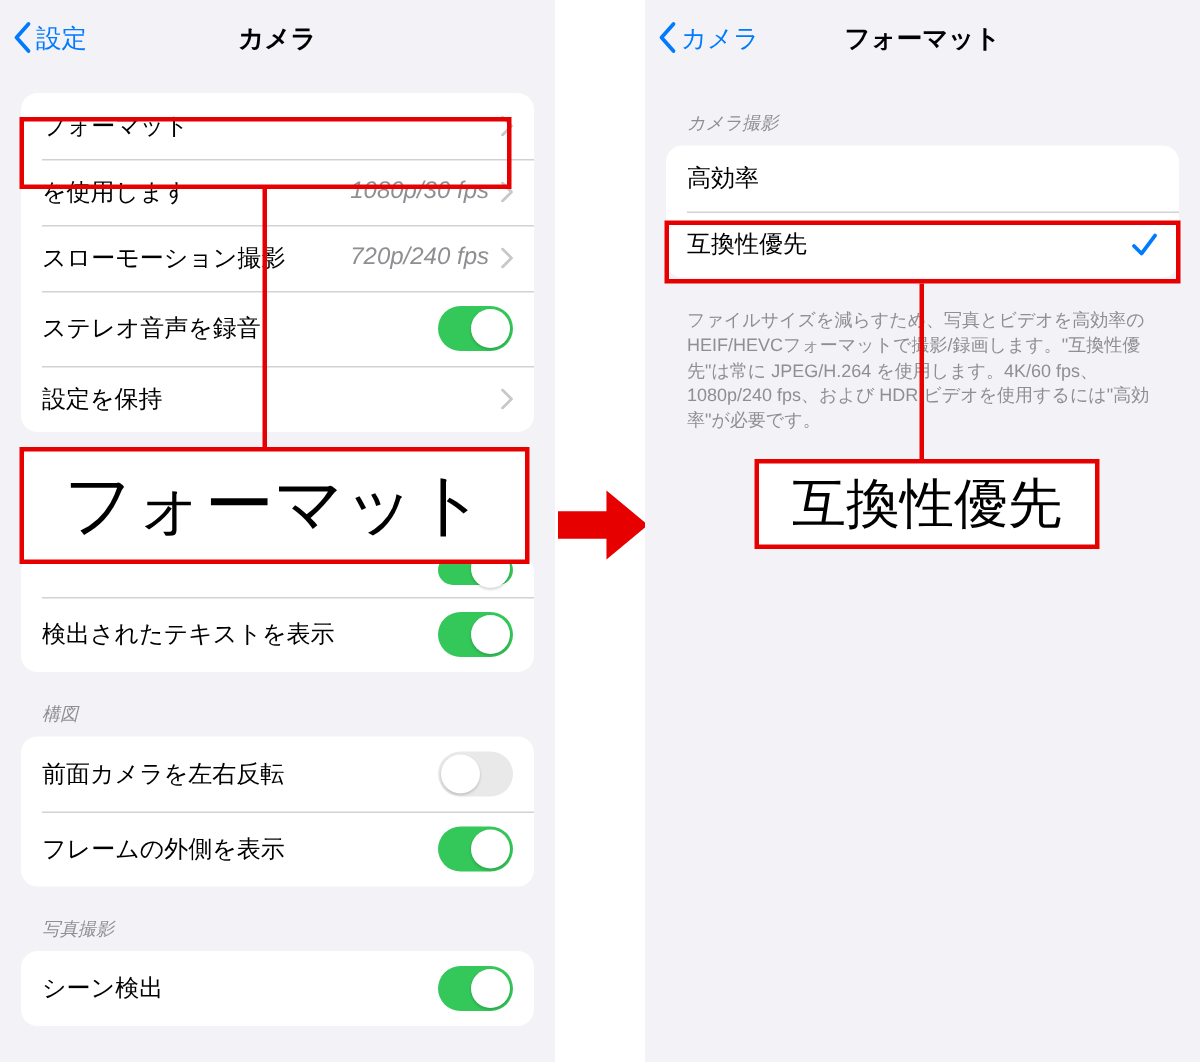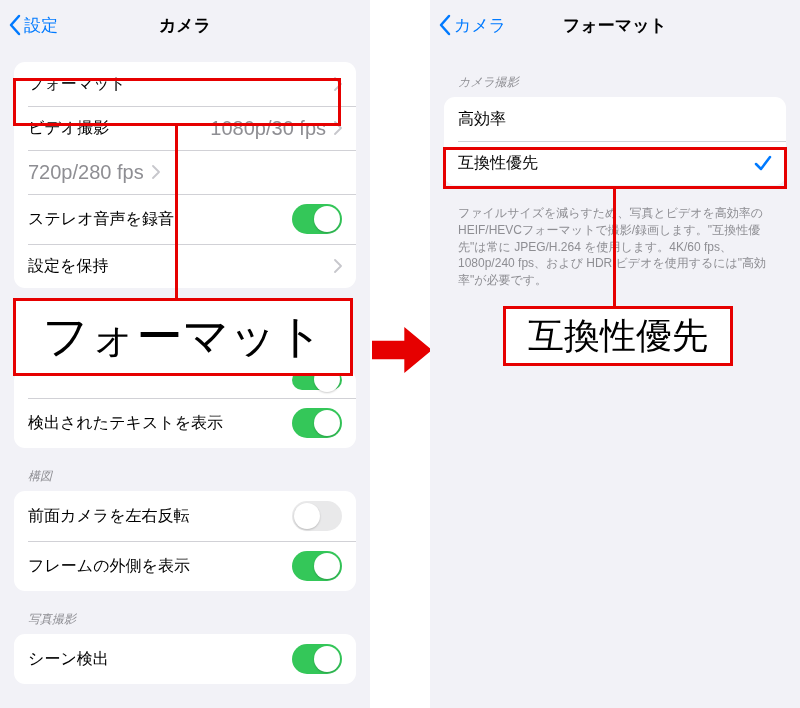--- a/index.html
+++ b/index.html
@@ -80,23 +80,24 @@
       top: 0; left: 14px; right: 0;
       height: 0.5px;
       background: #d1d1d6;
     }
     .row-label {
       font-size: 16px;
       color: #000;
       flex: 1;
     }
     .row-value {
-      font-size: 20px;
+      font-size: 16px;
       color: #8e8e93;
       margin-right: 4px;
+      font-style: italic;
     }
     .chevron svg { width: 8px; height: 14px; display: block; }
     .chevron { color: #c7c7cc; margin-left: 4px; }
 
     .switch {
       width: 50px; height: 30px;
       border-radius: 15px;
       position: relative;
       flex-shrink: 0;
     }
@@ -180,30 +181,31 @@
     <div class="list-group first">
       <div class="row">
         <span class="row-label">フォーマット</span>
         <span class="chevron">
             <svg viewBox="0 0 8 14">
               <path d="M1 1 L7 7 L1 13" stroke="#c7c7cc" stroke-width="1.8" fill="none" stroke-linecap="round" stroke-linejoin="round"></path>
             </svg>
           </span>
       </div>
       <div class="row">
-        <span class="row-label">ビデオ撮影</span>
+        <span class="row-label">を使用します</span>
         <span class="row-value">1080p/30 fps</span>
         <span class="chevron">
             <svg viewBox="0 0 8 14">
               <path d="M1 1 L7 7 L1 13" stroke="#c7c7cc" stroke-width="1.8" fill="none" stroke-linecap="round" stroke-linejoin="round"></path>
             </svg>
           </span>
       </div>
       <div class="row">
-        <span class="row-value">720p/280 fps</span>
+        <span class="row-label">スローモーション撮影</span>
+        <span class="row-value">720p/240 fps</span>
         <span class="chevron">
             <svg viewBox="0 0 8 14">
               <path d="M1 1 L7 7 L1 13" stroke="#c7c7cc" stroke-width="1.8" fill="none" stroke-linecap="round" stroke-linejoin="round"></path>
             </svg>
           </span>
       </div>
       <div class="row">
         <span class="row-label">ステレオ音声を録音</span>
         <div class="switch on">
             <div class="knob"></div>

